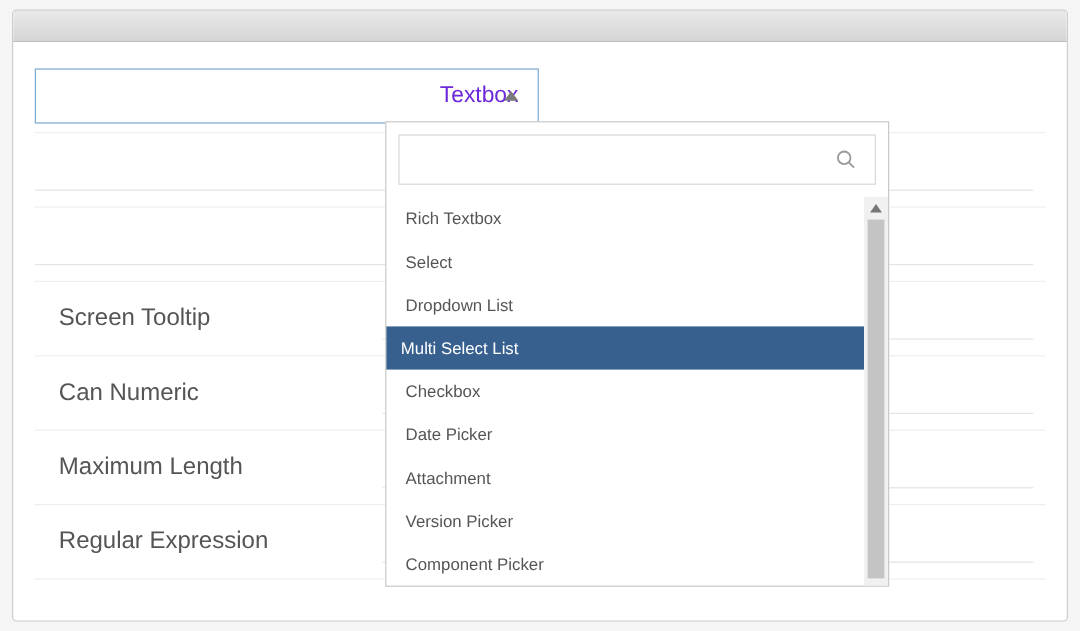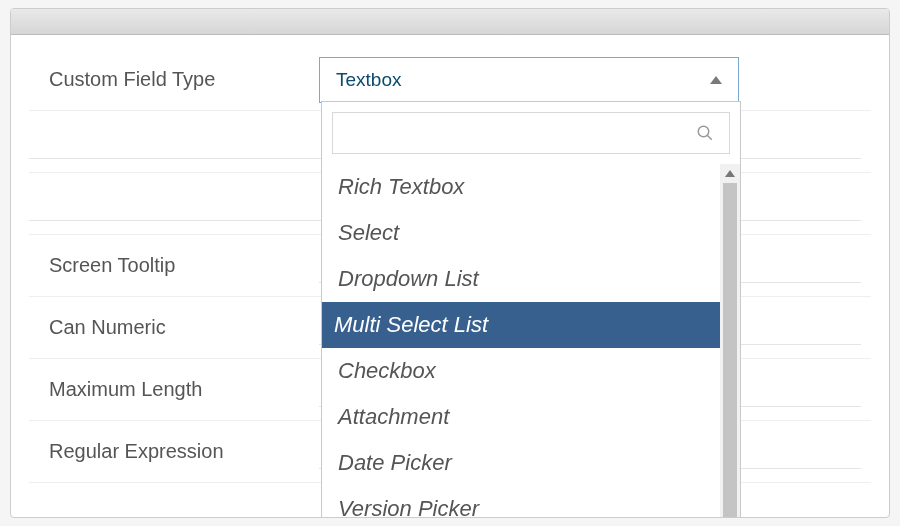--- a/index.html
+++ b/index.html
@@ -52,24 +52,25 @@
       background: transparent;
     }
     .combo {
       width: 420px;
       height: 46px;
       border: 1px solid #7ba7d4;
       background: #fff;
       display: flex;
       align-items: center;
       padding: 0 16px;
-      color: #0c4a6e;
+      color: #6d28d9;
       font-size: 19px;
       position: relative;
       cursor: pointer;
+      justify-content: flex-end;
     }
     .combo .arrow {
       position: absolute;
       right: 16px;
       top: 50%;
       transform: translateY(-50%);
       width: 0; height: 0;
       border-left: 6px solid transparent;
       border-right: 6px solid transparent;
       border-bottom: 8px solid #7a7a7a;
@@ -104,24 +105,23 @@
     }
     .dropdown-list-wrap {
       display: flex;
     }
     .dropdown-list {
       flex: 1;
       list-style: none;
     }
     .dropdown-list li {
       padding: 10px 16px;
-      font-size: 22px;
+      font-size: 14px;
       color: #555;
       cursor: pointer;
-      font-style: italic;
     }
     .dropdown-list li.highlighted {
       background: #37608f;
       color: #fff;
       padding-left: 12px;
     }
     .dd-scrollbar {
       width: 20px;
       background: #f1f1f1;
       display: flex;
@@ -143,21 +143,20 @@
     }
   </style>
 </head>
 <body>
 
 <div class="window">
   <div class="titlebar"></div>
   <div class="content">
 
     <div class="form-row">
-      <div class="form-label">Custom Field Type</div>
       <div class="form-input-cell">
         <div class="combo">
           <span>Textbox</span>
           <span class="arrow"></span>
         </div>
       </div>
     </div>
 
     <div class="form-row">
       <div class="form-input-cell"><input class="text-input-line" style=""></div>
@@ -197,22 +196,22 @@
             </svg>
         </span>
       </div>
       <div class="dropdown-list-wrap">
         <ul class="dropdown-list">
           <li>Rich Textbox</li>
           <li>Select</li>
           <li>Dropdown List</li>
           <li class="highlighted">Multi Select List</li>
           <li>Checkbox</li>
+          <li>Date Picker</li>
           <li>Attachment</li>
-          <li>Date Picker</li>
           <li>Version Picker</li>
           <li>Component Picker</li>
         </ul>
         <div class="dd-scrollbar">
           <div class="sb-arrow-up"></div>
           <div class="sb-thumb"></div>
         </div>
       </div>
     </div>
 

